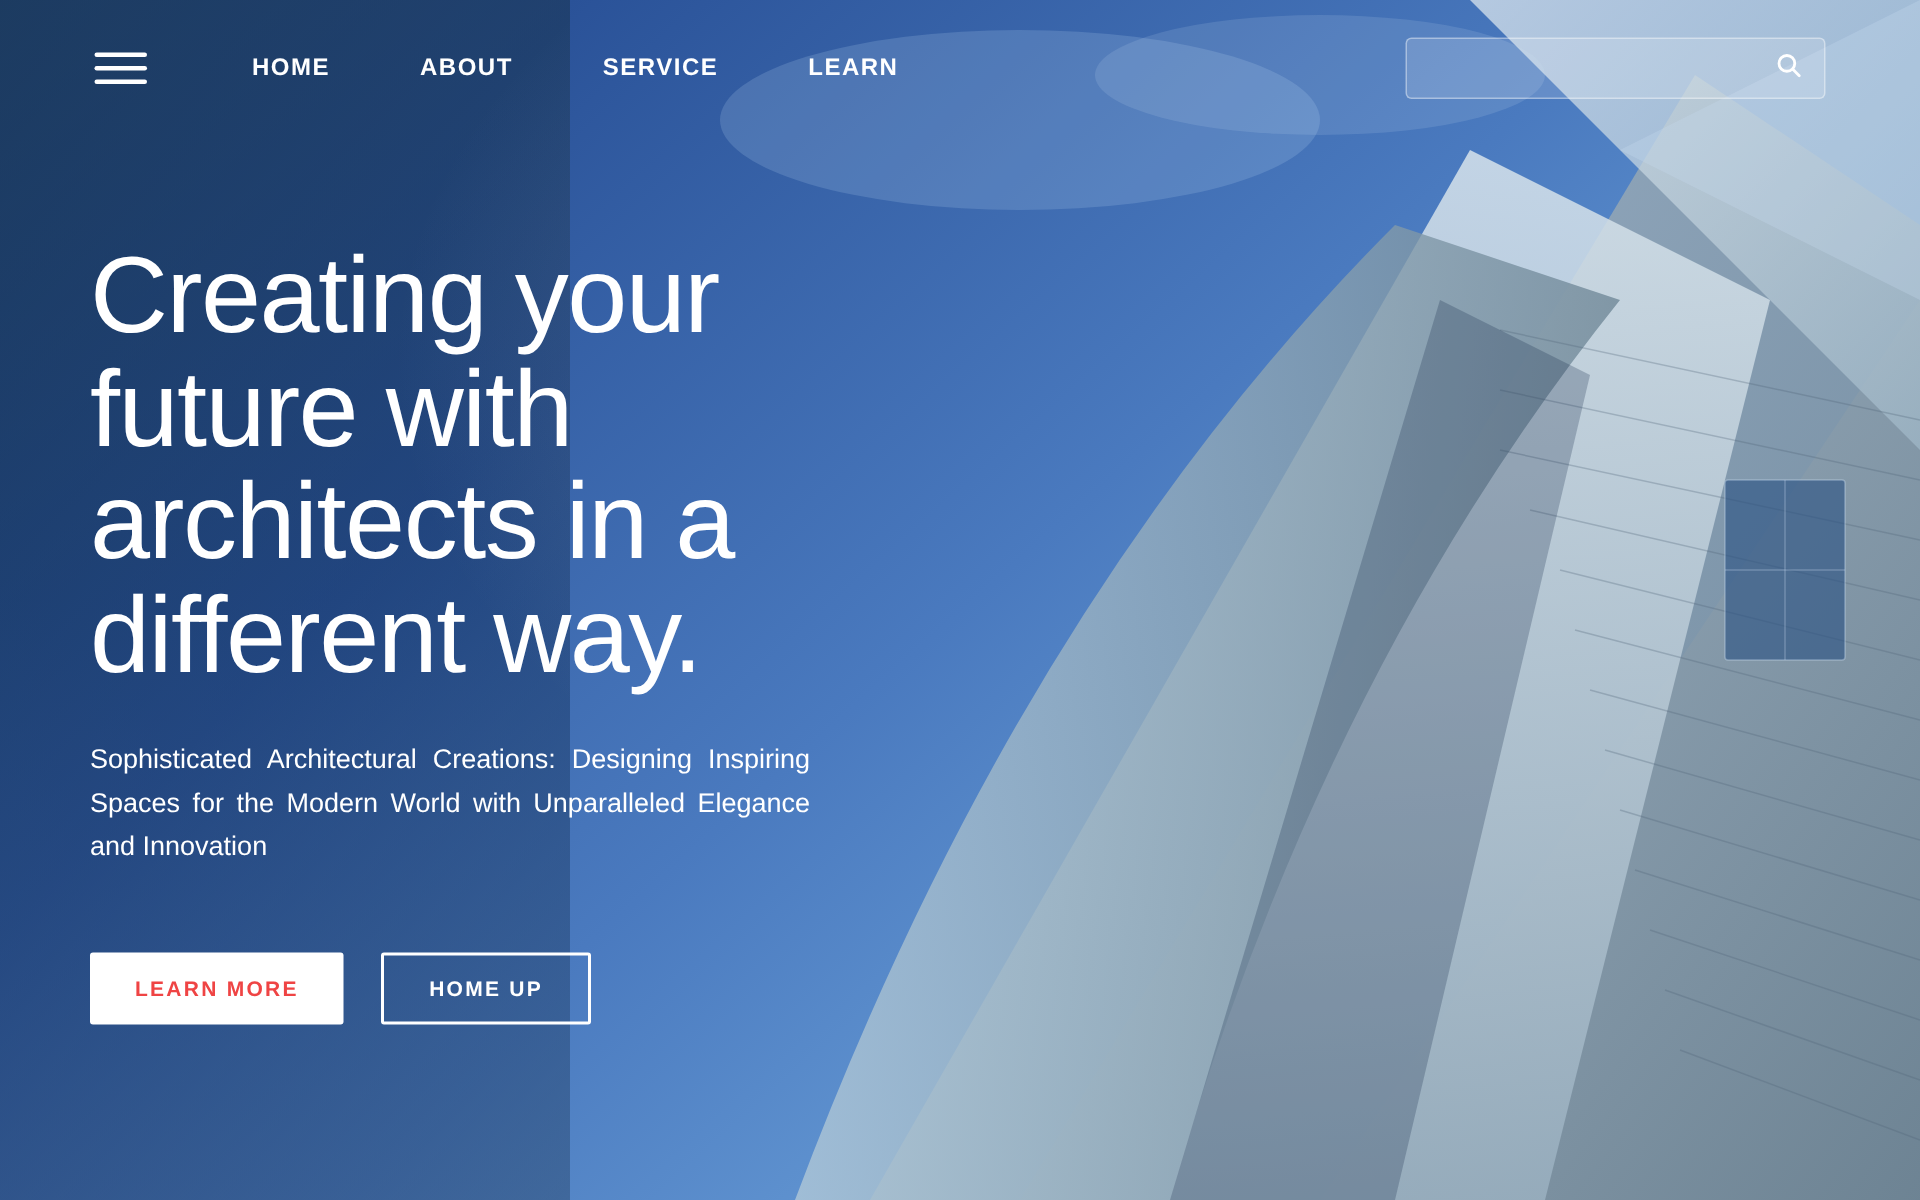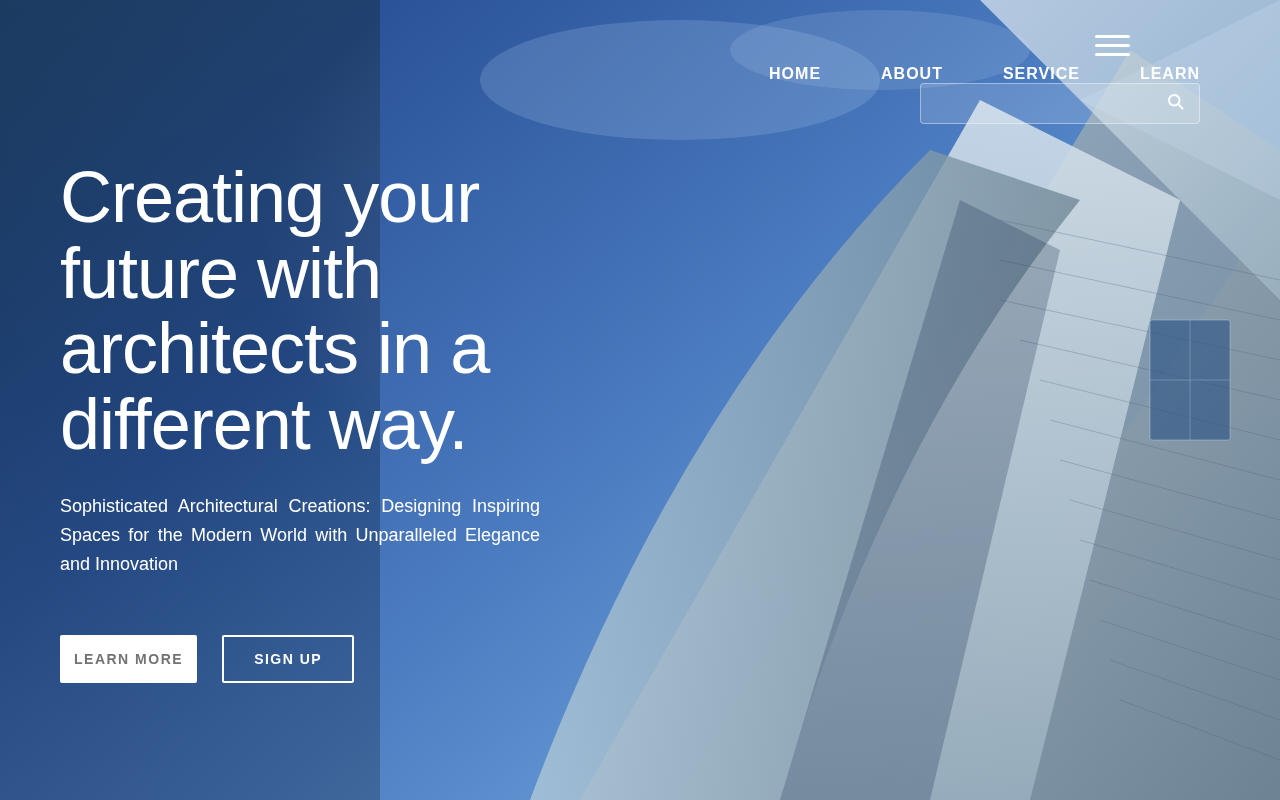--- a/index.html
+++ b/index.html
@@ -44,25 +44,24 @@
       width: 900px;
       height: 800px;
     }
 
     
     .navbar {
       position: absolute;
       top: 0;
       left: 0;
       width: 100%;
-      padding: 25px 80px;
-      display: flex;
-      align-items: flex-end;
+      padding: 25px 63px;
+      display: flex;
+      align-items: center;
       z-index: 10;
-      flex-direction: column;
     }
 
     .hamburger-icon {
       width: 45px;
       height: 40px;
       display: flex;
       flex-direction: column;
       justify-content: center;
       gap: 6px;
       cursor: pointer;
@@ -155,23 +154,23 @@
       text-align: justify;
     }
 
     .hero-buttons {
       display: flex;
       gap: 25px;
     }
 
     .btn-learn {
       background: white;
-      color: #737373;
+      color: #ef4444;
       border: none;
-      padding: 16px 14px;
+      padding: 16px 30px;
       font-size: 14px;
       font-weight: 700;
       letter-spacing: 1.5px;
       cursor: pointer;
       border-radius: 2px;
     }
 
     .btn-signup {
       background: transparent;
       color: white;
@@ -282,16 +281,16 @@
         </svg>
       </button>
     </div>
   </nav>
 
   <div class="hero-content">
     <h1 class="hero-title">Creating your future with architects in a different way.</h1>
     <p class="hero-subtitle">Sophisticated Architectural Creations: Designing Inspiring Spaces for the Modern World with Unparalleled Elegance and Innovation</p>
     <div class="hero-buttons">
       <button class="btn-learn">LEARN MORE</button>
-      <button class="btn-signup">SIGN UP</button>
+      <button class="btn-signup">HOME UP</button>
     </div>
   </div>
 </div>
 
 </body></html>

